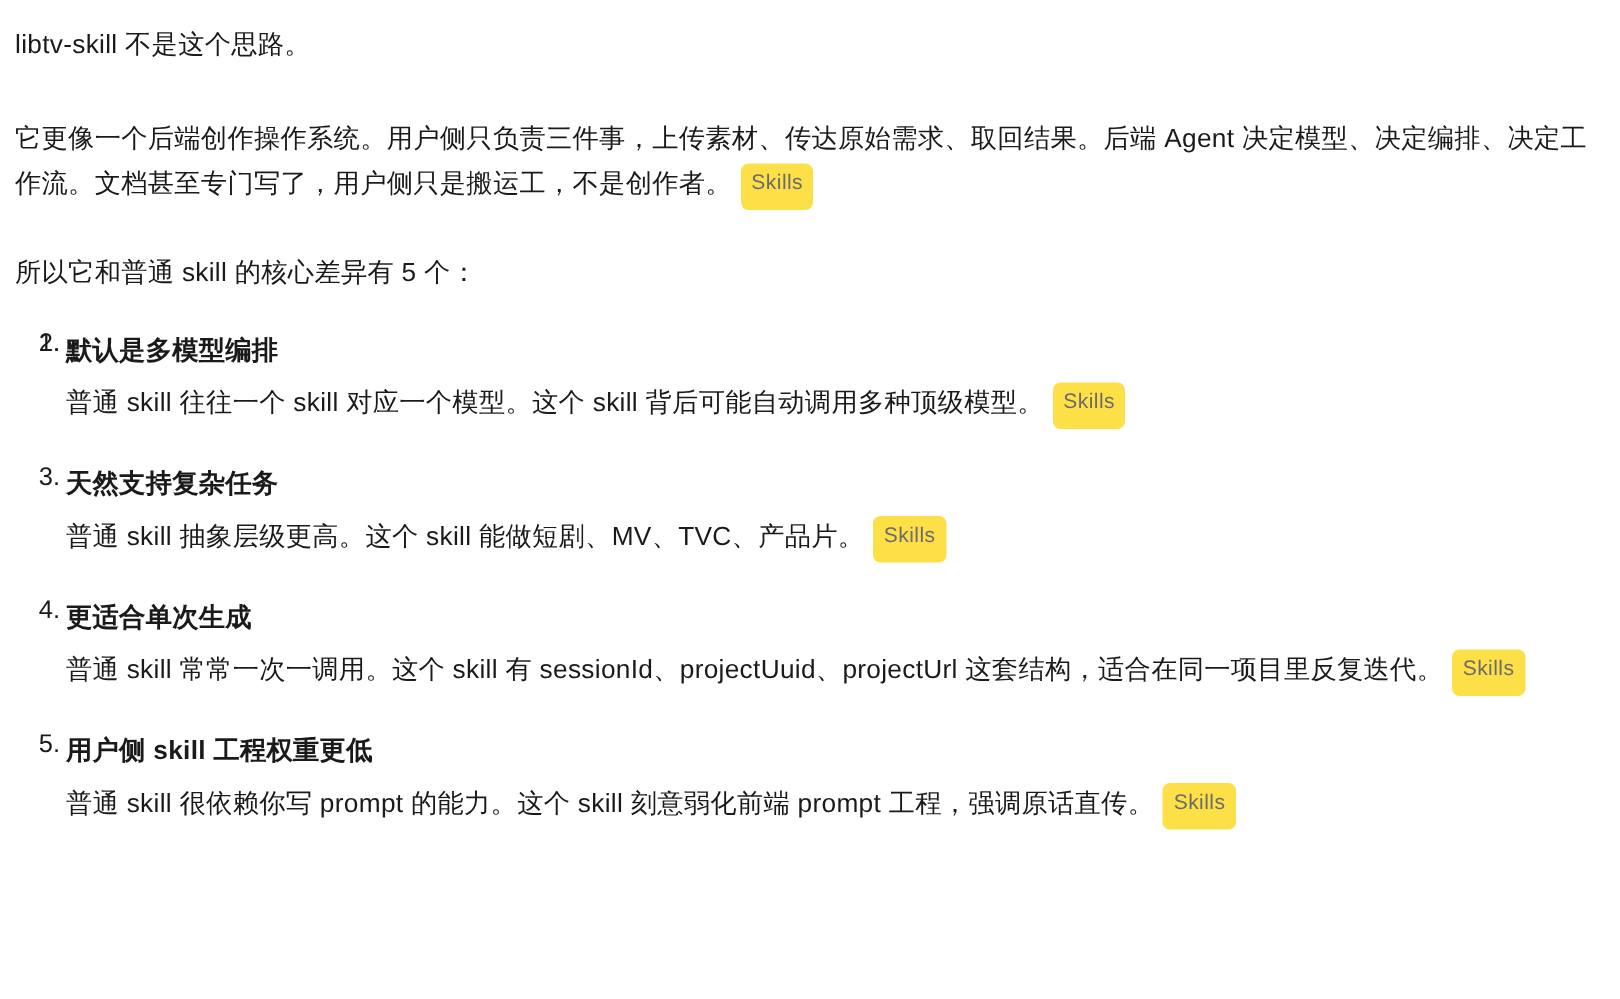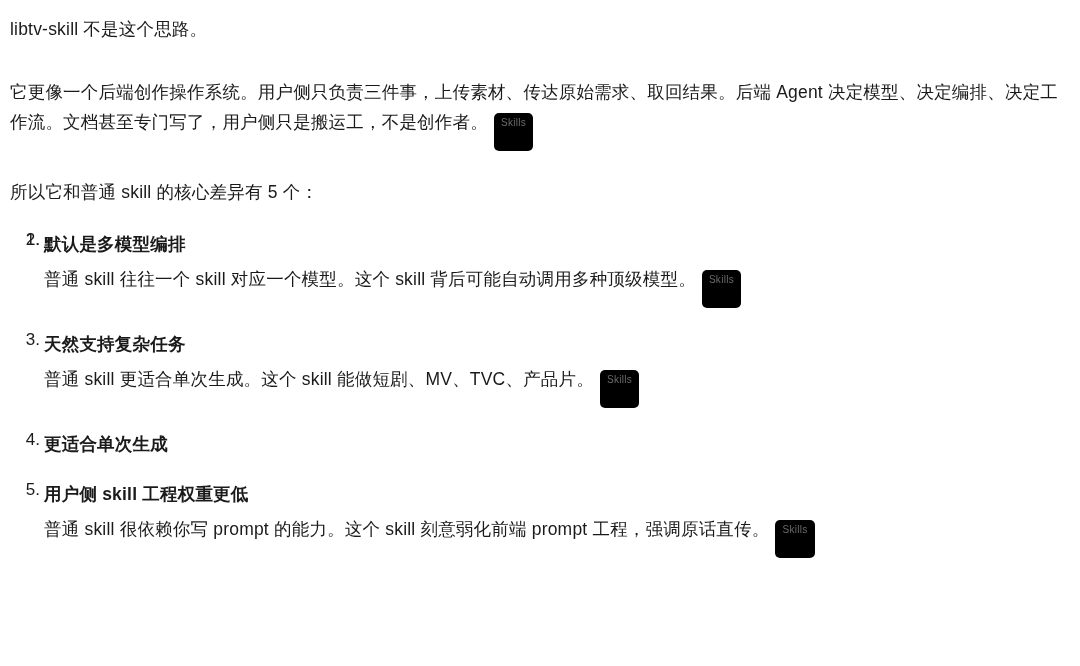--- a/index.html
+++ b/index.html
@@ -62,26 +62,26 @@
     margin-bottom: 6px;
     letter-spacing: 0.2px;
   }
   .item-body {
     font-size: 17.5px;
     line-height: 1.75;
     letter-spacing: 0.2px;
   }
   .cite {
     display: inline-block;
-    background: #000000;
+    background: #fde047;
     color: #6b6b6b;
     border-radius: 5px;
-    font-size: 10px;
+    font-size: 14px;
     line-height: 1;
-    padding: 5px 7px 23px 7px;
+    padding: 5px 7px 12px 7px;
     vertical-align: 2px;
     margin-left: 6px;
     letter-spacing: 0.3px;
     white-space: nowrap;
   }
 </style>
 </head>
 <body>
 
 <div class="page">
@@ -103,25 +103,28 @@
     </li>
     <li>
       <div class="item-title">默认是多模型编排</div>
       <div class="item-body">
         <span>普通 skill 往往一个 skill 对应一个模型。这个 skill 背后可能自动调用多种顶级模型。</span><span class="cite">Skills</span>
       </div>
     </li>
     <li>
       <div class="item-title">天然支持复杂任务</div>
       <div class="item-body">
-        <span>普通 skill 更适合单次生成。这个 skill 能做短剧、MV、TVC、产品片。</span><span class="cite">Skills</span>
+        <span>普通 skill 抽象层级更高。这个 skill 能做短剧、MV、TVC、产品片。</span><span class="cite">Skills</span>
       </div>
     </li>
     <li>
       <div class="item-title">更适合单次生成</div>
+      <div class="item-body">
+        <span>普通 skill 常常一次一调用。这个 skill 有 sessionId、projectUuid、projectUrl 这套结构，适合在同一项目里反复迭代。</span><span class="cite">Skills</span>
+      </div>
     </li>
     <li>
       <div class="item-title">用户侧 skill 工程权重更低</div>
       <div class="item-body">
         <span>普通 skill 很依赖你写 prompt 的能力。这个 skill 刻意弱化前端 prompt 工程，强调原话直传。</span><span class="cite">Skills</span>
       </div>
     </li>
   </ol>
 
 </div>

